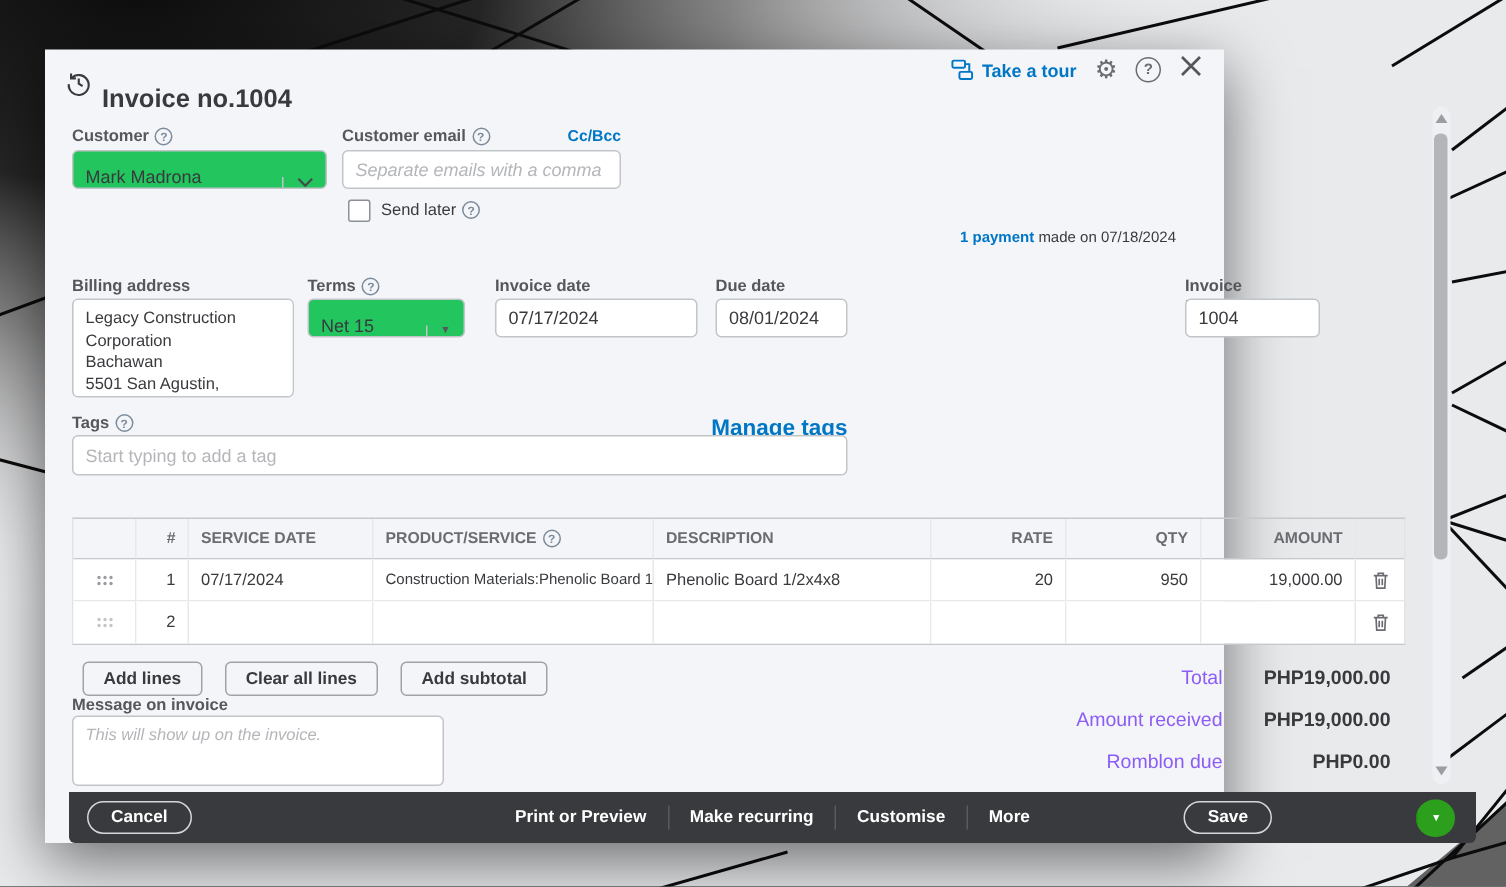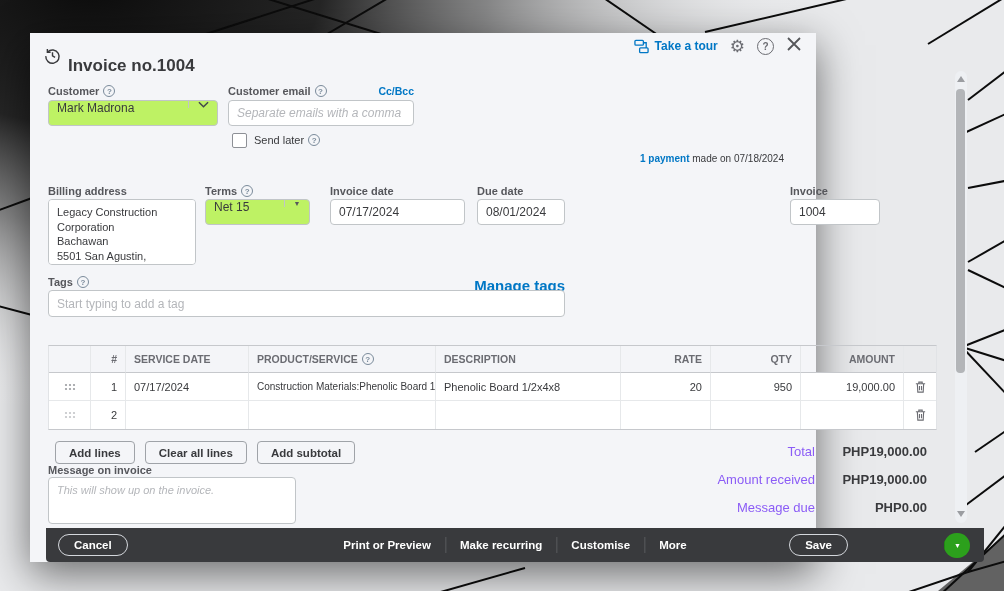--- a/index.html
+++ b/index.html
@@ -17,22 +17,22 @@
             font-size:10px;font-weight:bold;color:#6b6c72;box-sizing:border-box;}
   .gear{font-size:17px;color:#6b6c72;line-height:1;}
   
   .lbl{position:absolute;font-size:11px;font-weight:bold;color:#56575c;display:flex;align-items:center;gap:4px;}
   .qmark{width:12px;height:12px;border:1px solid #7b8b9b;border-radius:50%;display:inline-flex;align-items:center;justify-content:center;
          font-size:8px;font-weight:bold;color:#7b8b9b;box-sizing:border-box;}
   .inp{position:absolute;background:#fff;border:1px solid #c1c5c8;border-radius:4px;box-sizing:border-box;height:26px;
        font-size:12px;color:#393a3d;font-family:inherit;padding:0 8px;}
   input.inp::placeholder{color:#b4b6ba;font-style:italic;}
   input.inp.noital::placeholder{font-style:normal;color:#b4b6ba;}
-  .selbox{position:absolute;background:#bef264;border:1px solid #c1c5c8;border-radius:4px;box-sizing:border-box;height:26px;
-          display:flex;align-items:flex-start;font-size:12px;color:#393a3d;cursor:pointer;}
+  .selbox{position:absolute;background:#22c55e;border:1px solid #c1c5c8;border-radius:4px;box-sizing:border-box;height:26px;
+          display:flex;align-items:flex-end;font-size:12px;color:#393a3d;cursor:pointer;}
   .selbox .val{flex:1;display:flex;align-items:center;padding:0 8px;}
   .selbox .arrow{border-left:1px solid #c1c5c8;display:flex;align-items:center;justify-content:center;}
   .caret-sm{font-size:7px;color:#56575c;}
   .bluelink{color:#0077c5;font-weight:bold;cursor:pointer;}
   .poslabel{position:absolute;font-size:15px;}
   .cb{position:absolute;width:15px;height:15px;background:#fff;border:1px solid #8d9096;border-radius:2px;box-sizing:border-box;}
   textarea.inp{resize:none;line-height:1.32;padding:5px 8px;height:auto;}
   textarea.inp::placeholder{color:#b4b6ba;font-style:italic;}
   
   .paystat{position:absolute;right:32px;top:50px;text-align:right;}
@@ -46,21 +46,21 @@
   .th{height:27px;display:flex;align-items:center;padding:0 8px;box-sizing:border-box;font-size:10.5px;font-weight:bold;color:#6b6c72;
       border-bottom:1px solid #c6c8cc;border-right:1px solid #e6e8ea;gap:4px;white-space:nowrap;}
   .td{height:28px;display:flex;align-items:center;padding:0 8px;box-sizing:border-box;font-size:11px;color:#393a3d;background:#fff;
       border-right:1px solid #e6e8ea;overflow:hidden;white-space:nowrap;}
   .rb{border-bottom:1px solid #e6e8ea;}
   .ra{justify-content:flex-end;}
   .noR{border-right:none;}
   .handle,.trash{justify-content:center;cursor:grab;}
   .trash{cursor:pointer;}
   
-  .linebtns{position:absolute;left:25px;top:408px;display:flex;gap:10px;}
+  .linebtns{position:absolute;left:25px;top:408px;display:flex;gap:15px;}
   .pillbtn{height:23px;padding:0 13px;border:1px solid #9fa3a8;border-radius:4px;background:transparent;display:flex;align-items:center;
            font-size:11.5px;font-weight:bold;color:#393a3d;cursor:pointer;font-family:inherit;}
   
   .totals{position:absolute;left:597px;top:404px;width:300px;}
   .trow{display:grid;grid-template-columns:1fr 112px;height:28px;align-items:center;}
   .trow .tl{text-align:right;font-size:13px;font-weight:normal;color:#8b5cf6;}
   .trow .tv{text-align:right;font-size:13px;font-weight:bold;color:#393a3d;}
   
   .footer{position:absolute;left:16px;top:495px;width:938px;height:34px;background:#393a3d;border-radius:0 0 4px 4px;}
   .fbtn{position:absolute;height:22px;border:1px solid #d4d7dc;border-radius:12px;background:transparent;color:#fff;
@@ -285,21 +285,21 @@
     <div class="totals">
       <div class="trow">
         <span class="tl">Total</span>
         <span class="tv">PHP19,000.00</span>
       </div>
       <div class="trow">
         <span class="tl">Amount received</span>
         <span class="tv">PHP19,000.00</span>
       </div>
       <div class="trow">
-        <span class="tl">Message due</span>
+        <span class="tl">Romblon due</span>
         <span class="tv">PHP0.00</span>
       </div>
     </div>
 
     <div class="lbl" style="left:18px;top:431px;">Message on invoice</div>
     <textarea class="inp" style="left: 18px; top: 444px; width: 248px; height: 47px; font-size: 11px;" placeholder="This will show up on the invoice."></textarea>
 
     <div class="sbtrack"></div>
     <div class="sbup"></div>
     <div class="sbthumb"></div>

